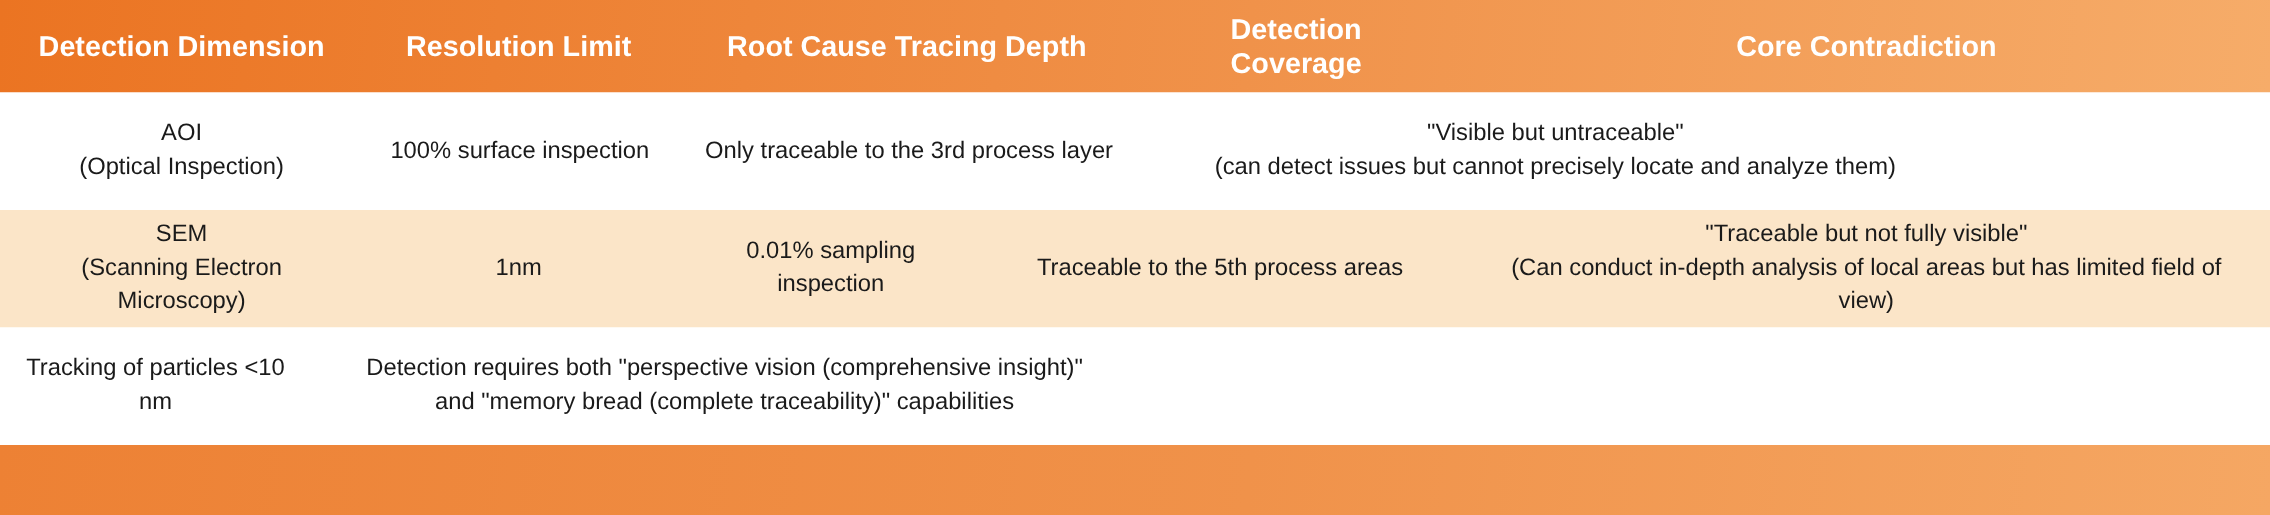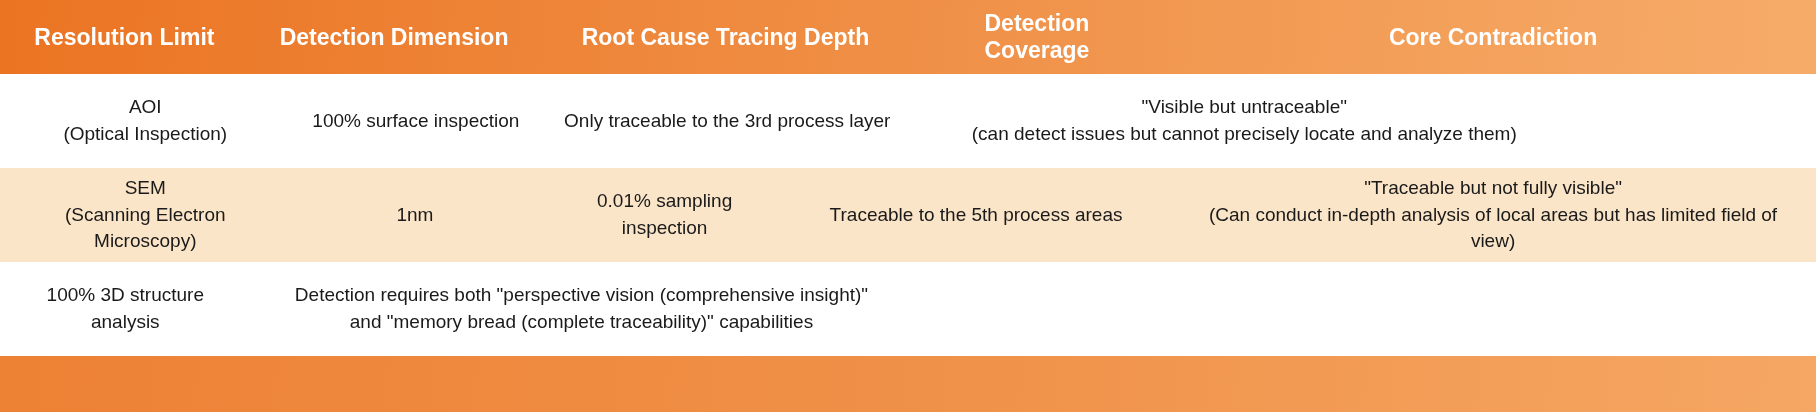--- a/index.html
+++ b/index.html
@@ -60,25 +60,25 @@
     width: 100%;
     background: linear-gradient(96deg, #ed8134 0%, #f0924a 55%, #f5a763 100%);
   }
 </style>
 </head>
 <body>
 
 <div class="table-wrap">
 
   <div class="row header-row">
+    <div class="cell hcell c1">
+      <span>Detection Dimension</span>
+    </div>
     <div class="cell hcell c2">
       <span>Resolution Limit</span>
-    </div>
-    <div class="cell hcell c1">
-      <span>Detection Dimension</span>
     </div>
     <div class="cell hcell c4">
       <span>Root Cause Tracing Depth</span>
     </div>
     <div class="cell hcell c3">
       <span>Detection Coverage</span>
     </div>
     <div class="cell hcell c5">
       <span>Core Contradiction</span>
     </div>
@@ -115,22 +115,22 @@
     <div class="cell bcell c4">
       <span>Traceable to the 5th process areas</span>
     </div>
     <div class="cell bcell c5">
       <span>"Traceable but not fully visible"
 (Can conduct in-depth analysis of local areas but has limited field of view)</span>
     </div>
   </div>
 
   <div class="row body-row row-white">
-    <div class="cell bcell c3">
-      <span>100% 3D structure analysis</span>
+    <div class="cell bcell c2">
+      <span>Tracking of particles &lt;10 nm</span>
     </div>
     <div class="cell bcell c5">
       <span>Detection requires both "perspective vision (comprehensive insight)" and "memory bread (complete traceability)" capabilities</span>
     </div>
   </div>
 
   <div class="footer-bar"></div>
 
 </div>
 

